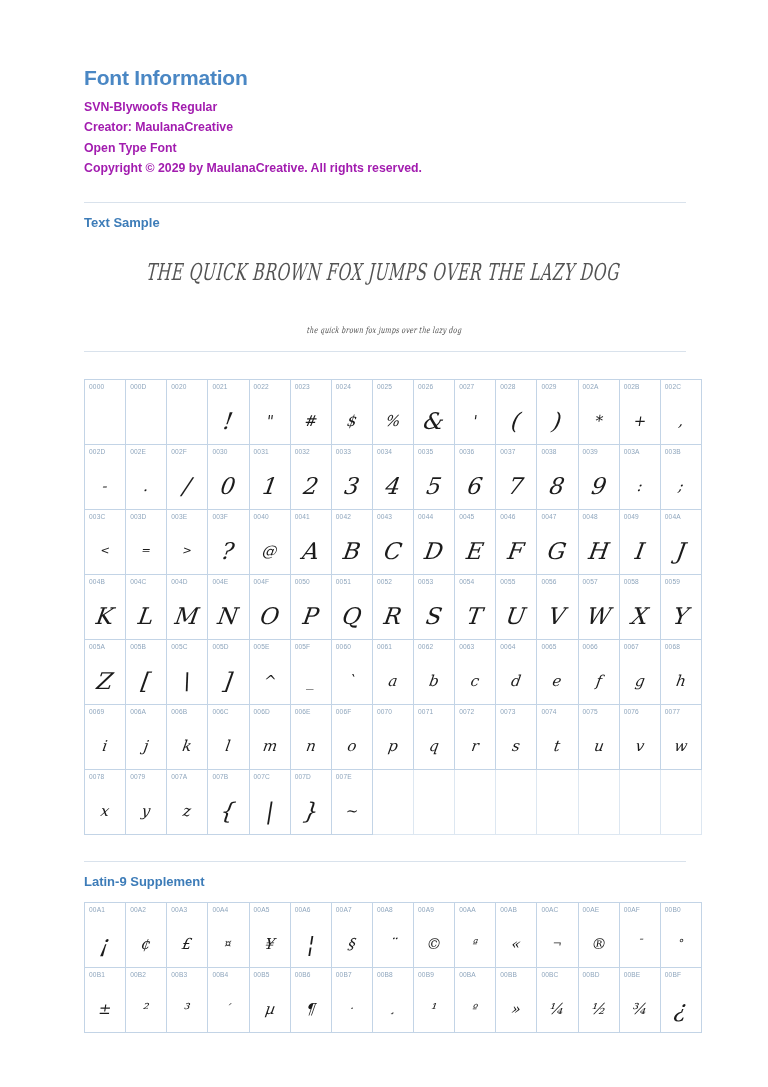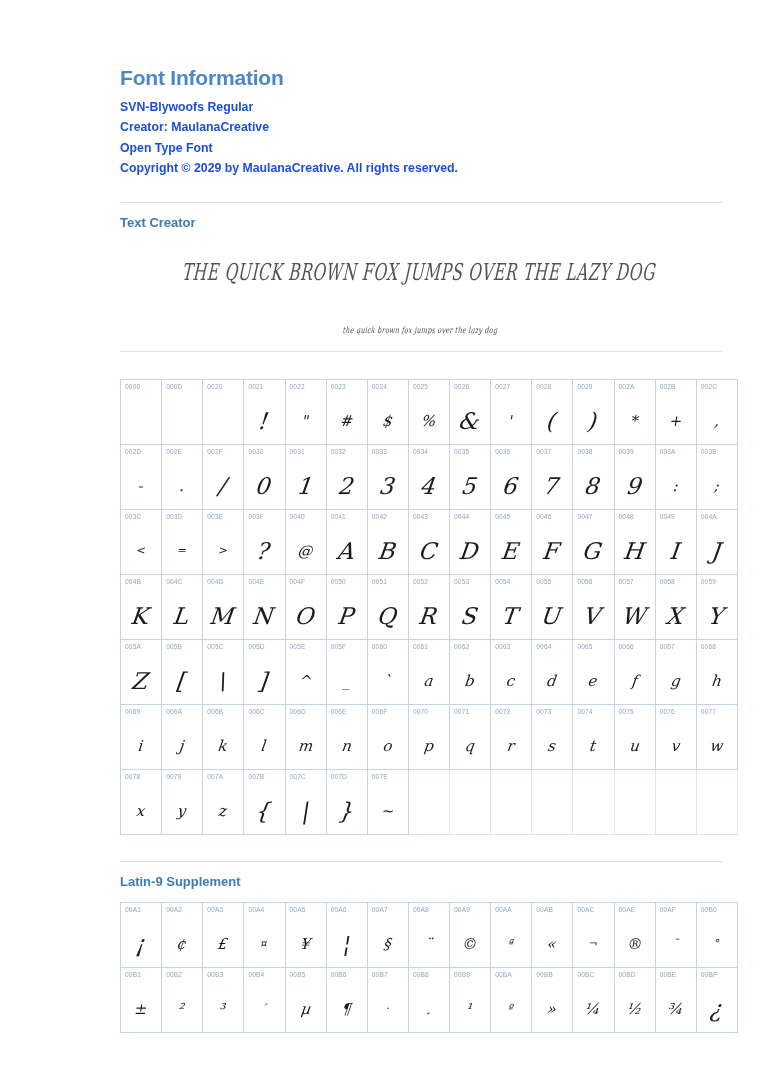--- a/index.html
+++ b/index.html
@@ -14,42 +14,41 @@
     position: relative;
     font-family: "Liberation Sans", sans-serif;
     color: #1a1a1a;
     overflow: hidden;
   }
   .page {
     position: absolute;
     left: 84px;
     top: 0;
     width: 602px;
-    margin-left: 36px;
   }
 
   
   .doc-title {
     font-size: 21px;
     font-weight: bold;
     color: #4a87c4;
     margin: 0;
     padding-top: 66px;
     letter-spacing: -0.2px;
     line-height: 1.15;
   }
   .meta-list {
     margin: 7px 0 0 0;
     padding: 0;
     list-style: none;
   }
   .meta-list li {
     font-size: 12.3px;
     font-weight: bold;
-    color: #1d4ed8;
+    color: #a21caf;
     line-height: 20.3px;
     white-space: nowrap;
   }
 
   
   .rule {
     border: 0;
     border-top: 1px solid #d9e2ec;
     margin: 0;
     height: 0;
@@ -152,21 +151,21 @@
       <li>SVN-Blywoofs Regular</li>
       <li>Creator: MaulanaCreative</li>
       <li>Open Type Font</li>
       <li>Copyright © 2029 by MaulanaCreative. All rights reserved.</li>
     </ul>
   </div>
 
   <div style="height:24px"></div>
   <hr class="rule">
   <div style="height:13px"></div>
-  <h2 class="section-title">Text Creator</h2>
+  <h2 class="section-title">Text Sample</h2>
 
   <div class="sample-block">
     <div class="sample-line sample-upper">THE QUICK BROWN FOX JUMPS OVER THE LAZY DOG</div>
     <div class="sample-line sample-lower">the quick brown fox jumps over the lazy dog</div>
   </div>
 
   <hr class="rule">
   <div style="height:13px"></div>
   <div style="height:14px"></div>
   <table class="glyph-table">

